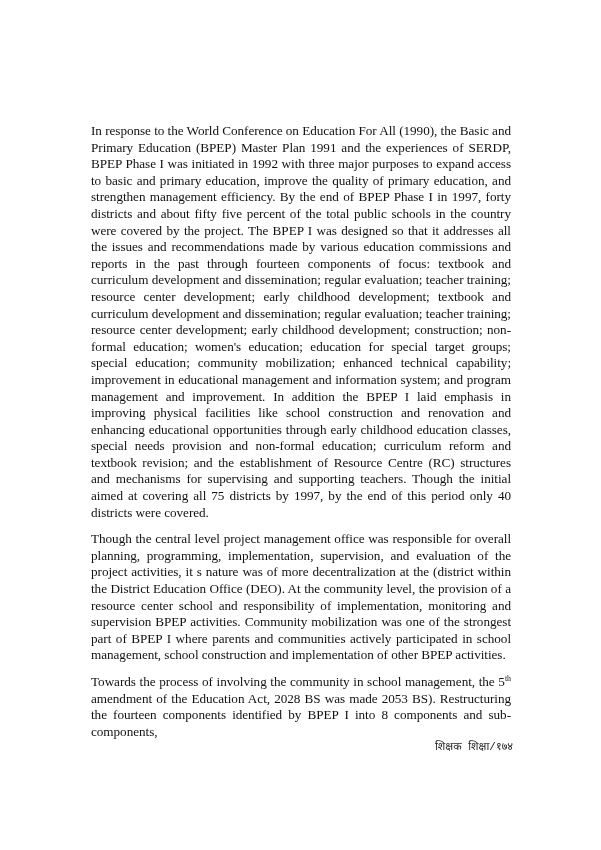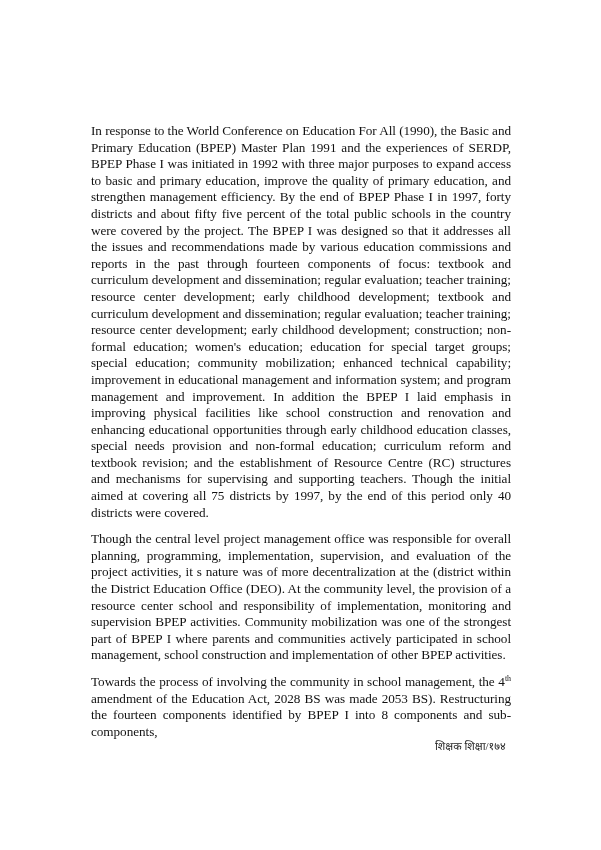--- a/index.html
+++ b/index.html
@@ -38,30 +38,30 @@
     }
     .para sup {
       font-size: 8px;
       line-height: 0;
       vertical-align: 5px;
     }
     .footer {
       position: absolute;
       left: 435px;
       top: 738px;
-      font-family: Liberation Serif, serif;
+      font-family: Liberation Mono, monospace;
       font-size: 11px;
       color: #222222;
       white-space: nowrap;
     }
   </style>
 </head>
 <body>
 
 <div class="page">
   <div class="body-text">
     <p class="para">In response to the World Conference on Education For All (1990), the Basic and Primary Education (BPEP) Master Plan 1991 and the experiences of SERDP, BPEP Phase I was initiated in 1992 with three major purposes to expand access to basic and primary education, improve the quality of primary education, and strengthen management efficiency. By the end of BPEP Phase I in 1997, forty districts and about fifty five percent of the total public schools in the country were covered by the project. The BPEP I  was designed so that  it  addresses all the issues and recommendations made by various education commissions and reports in the past through fourteen components of focus: textbook and curriculum development and dissemination; regular evaluation; teacher training; resource center development; early childhood development; textbook and curriculum development and dissemination; regular evaluation; teacher training; resource center development; early childhood development; construction; non-formal education; women's education; education for special target groups; special education; community mobilization; enhanced technical capability; improvement in educational management and information system; and program management and improvement. In addition the  BPEP I laid emphasis in improving physical facilities like school construction and renovation and enhancing educational opportunities through early childhood education classes, special needs provision and non-formal education; curriculum reform and textbook revision; and the establishment of Resource Centre (RC) structures and mechanisms for supervising and supporting teachers. Though the initial aimed at covering all 75 districts by 1997, by the end of this period only 40 districts were covered.</p>
     <p class="para">Though the central level project management office was responsible for overall planning, programming, implementation, supervision, and evaluation of the project activities, it s nature was of more decentralization at the (district within the District Education Office (DEO). At the community level, the provision of a resource center school and responsibility of implementation, monitoring and supervision BPEP activities. Community mobilization was one of the strongest part of BPEP I where parents and communities actively participated    in school management, school construction and implementation of other BPEP activities.</p>
-    <p class="para"><span>Towards the process of involving the community in school management, the 4</span><sup>th</sup><span> amendment of the Education Act, 2028 BS was made 2053 BS).  Restructuring the fourteen components identified by BPEP I into 8 components and sub-components,</span></p>
+    <p class="para"><span>Towards the process of involving the community in school management, the 5</span><sup>th</sup><span> amendment of the Education Act, 2028 BS was made 2053 BS).  Restructuring the fourteen components identified by BPEP I into 8 components and sub-components,</span></p>
   </div>
 
   <div class="footer">शिक्षक शिक्षा/१७४</div>
 </div>
 
 </body></html>

